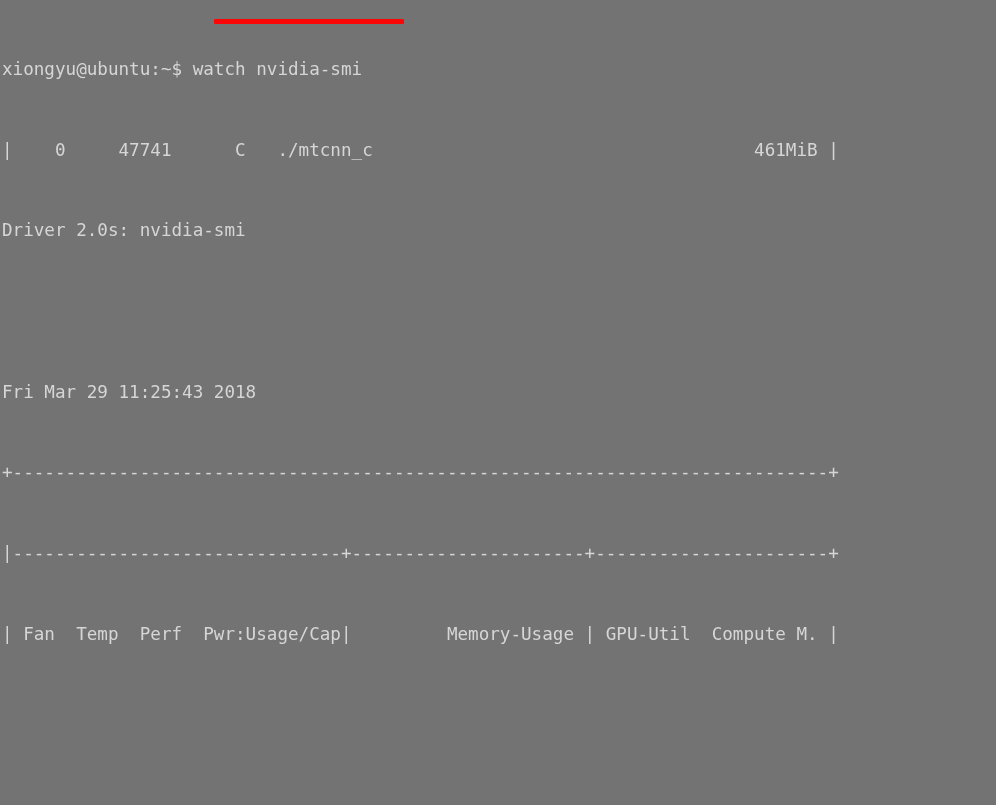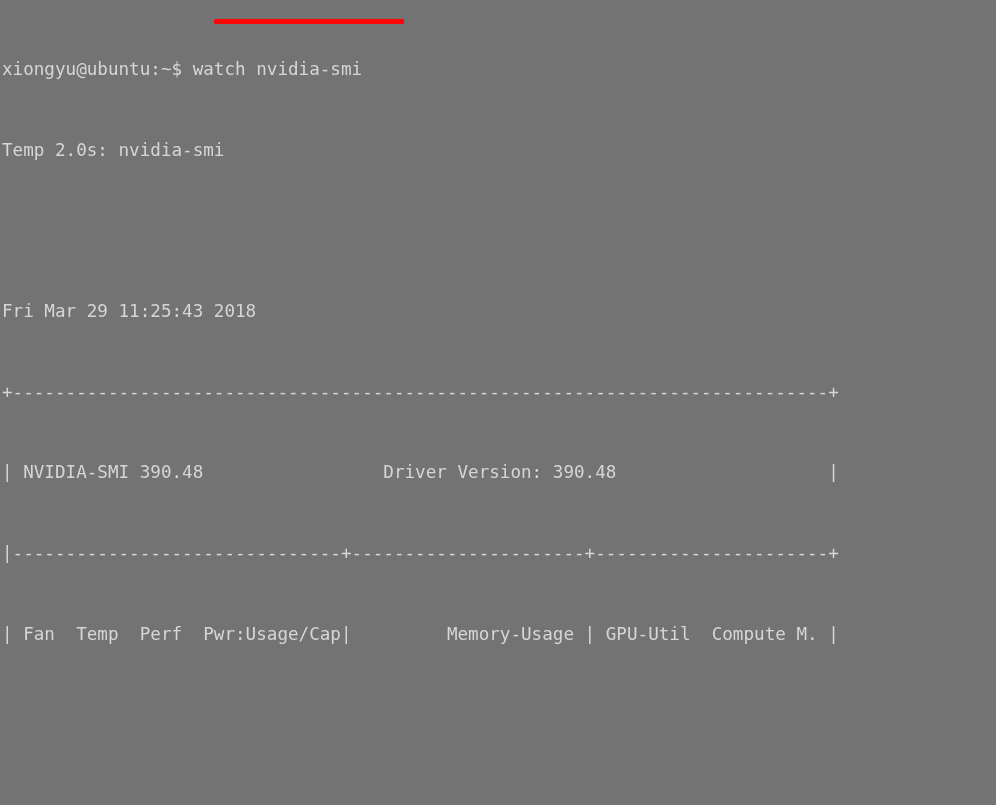--- a/index.html
+++ b/index.html
@@ -50,25 +50,25 @@
     border-radius: 1px;
   }
 </style>
 </head>
 <body>
 
 <div id="terminal">
 
   <div class="screen">
     <span class="line"><span>xiongyu@ubuntu:~$</span> <span>watch nvidia-smi</span></span>
-    <span class="line">Temp 2.0s: nvidia-smi</span>
+    <span class="line">|    0     47741      C   ./mtcnn_c                                    461MiB |</span>
+    <span class="line">Driver 2.0s: nvidia-smi</span>
     <span class="line"></span>
     <span class="line">Fri Mar 29 11:25:43 2018</span>
     <span class="line">+-----------------------------------------------------------------------------+</span>
-    <span class="line">| NVIDIA-SMI 390.48                 Driver Version: 390.48                    |</span>
     <span class="line">|-------------------------------+----------------------+----------------------+</span>
     <span class="line">| Fan  Temp  Perf  Pwr:Usage/Cap|         Memory-Usage | GPU-Util  Compute M. |</span>
     
     
     
     
     
     
     
     

